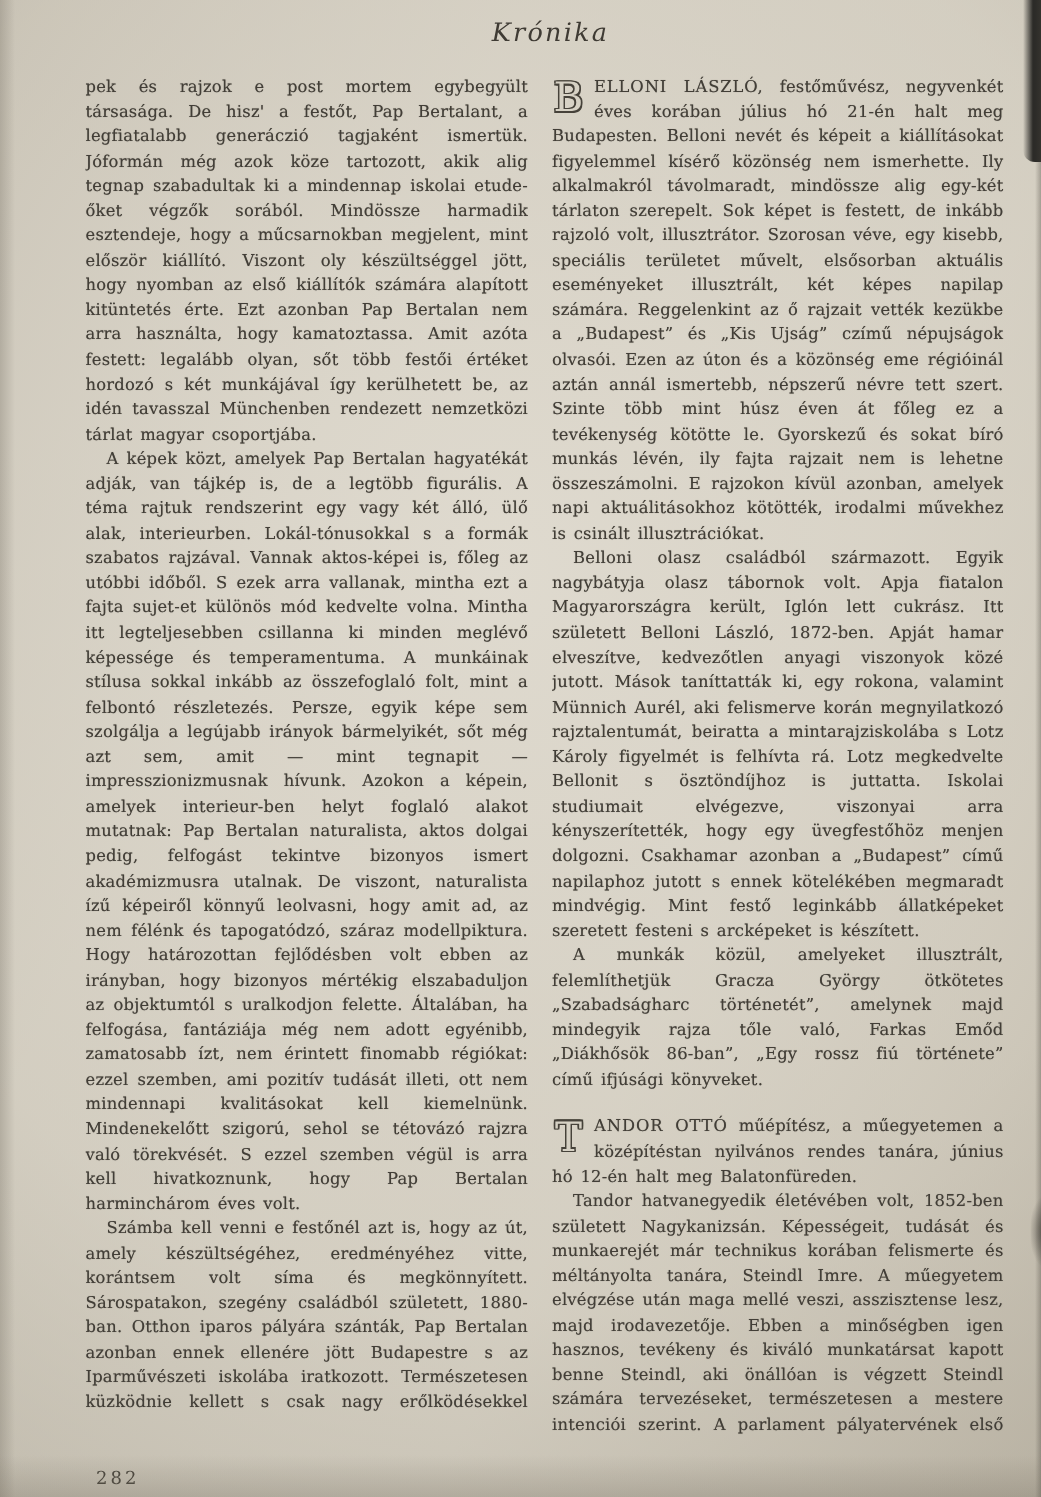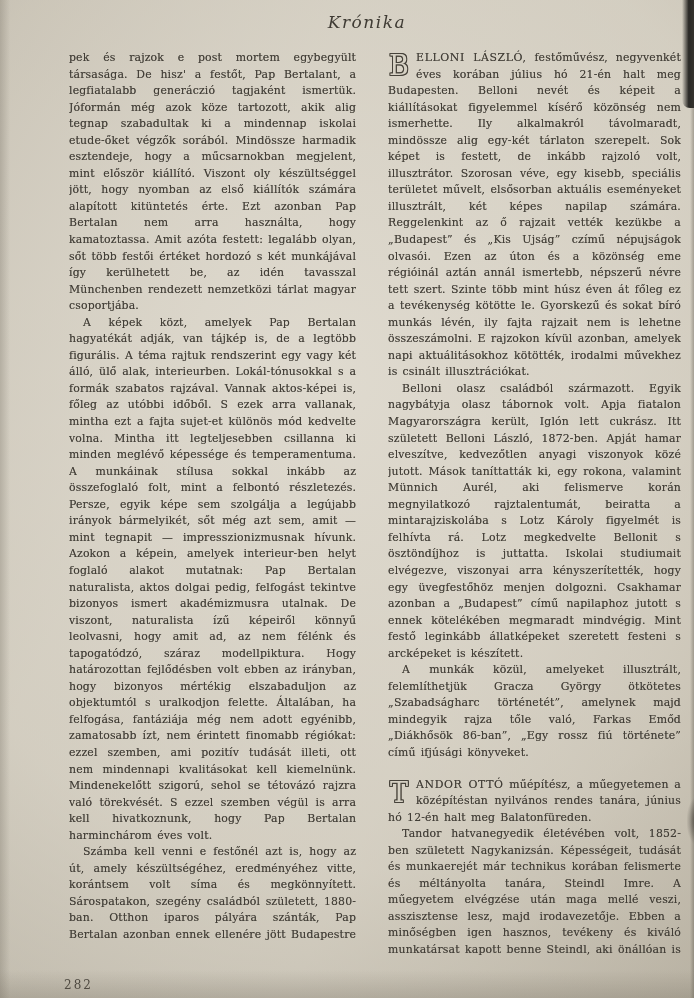--- a/index.html
+++ b/index.html
@@ -21,22 +21,21 @@
     font-size:17px;
     letter-spacing:1.5px;
     color:#3f3b34;
     text-indent:40px;
   }
   .textblock{
     position:absolute;
     top:50px;left:57px;
     width:612px;height:908px;
     display:flex;
-    gap:32px;
-    margin-left:12px;
+    gap:16px;
   }
   .col{overflow:hidden;}
   .col-left{width:296px;height:892px;}
   .col-right{width:302px;height:908px;}
   p{
     margin:0;
     font-size:10.9px;
     line-height:16.55px;
     text-align:justify;
     text-indent:14px;

